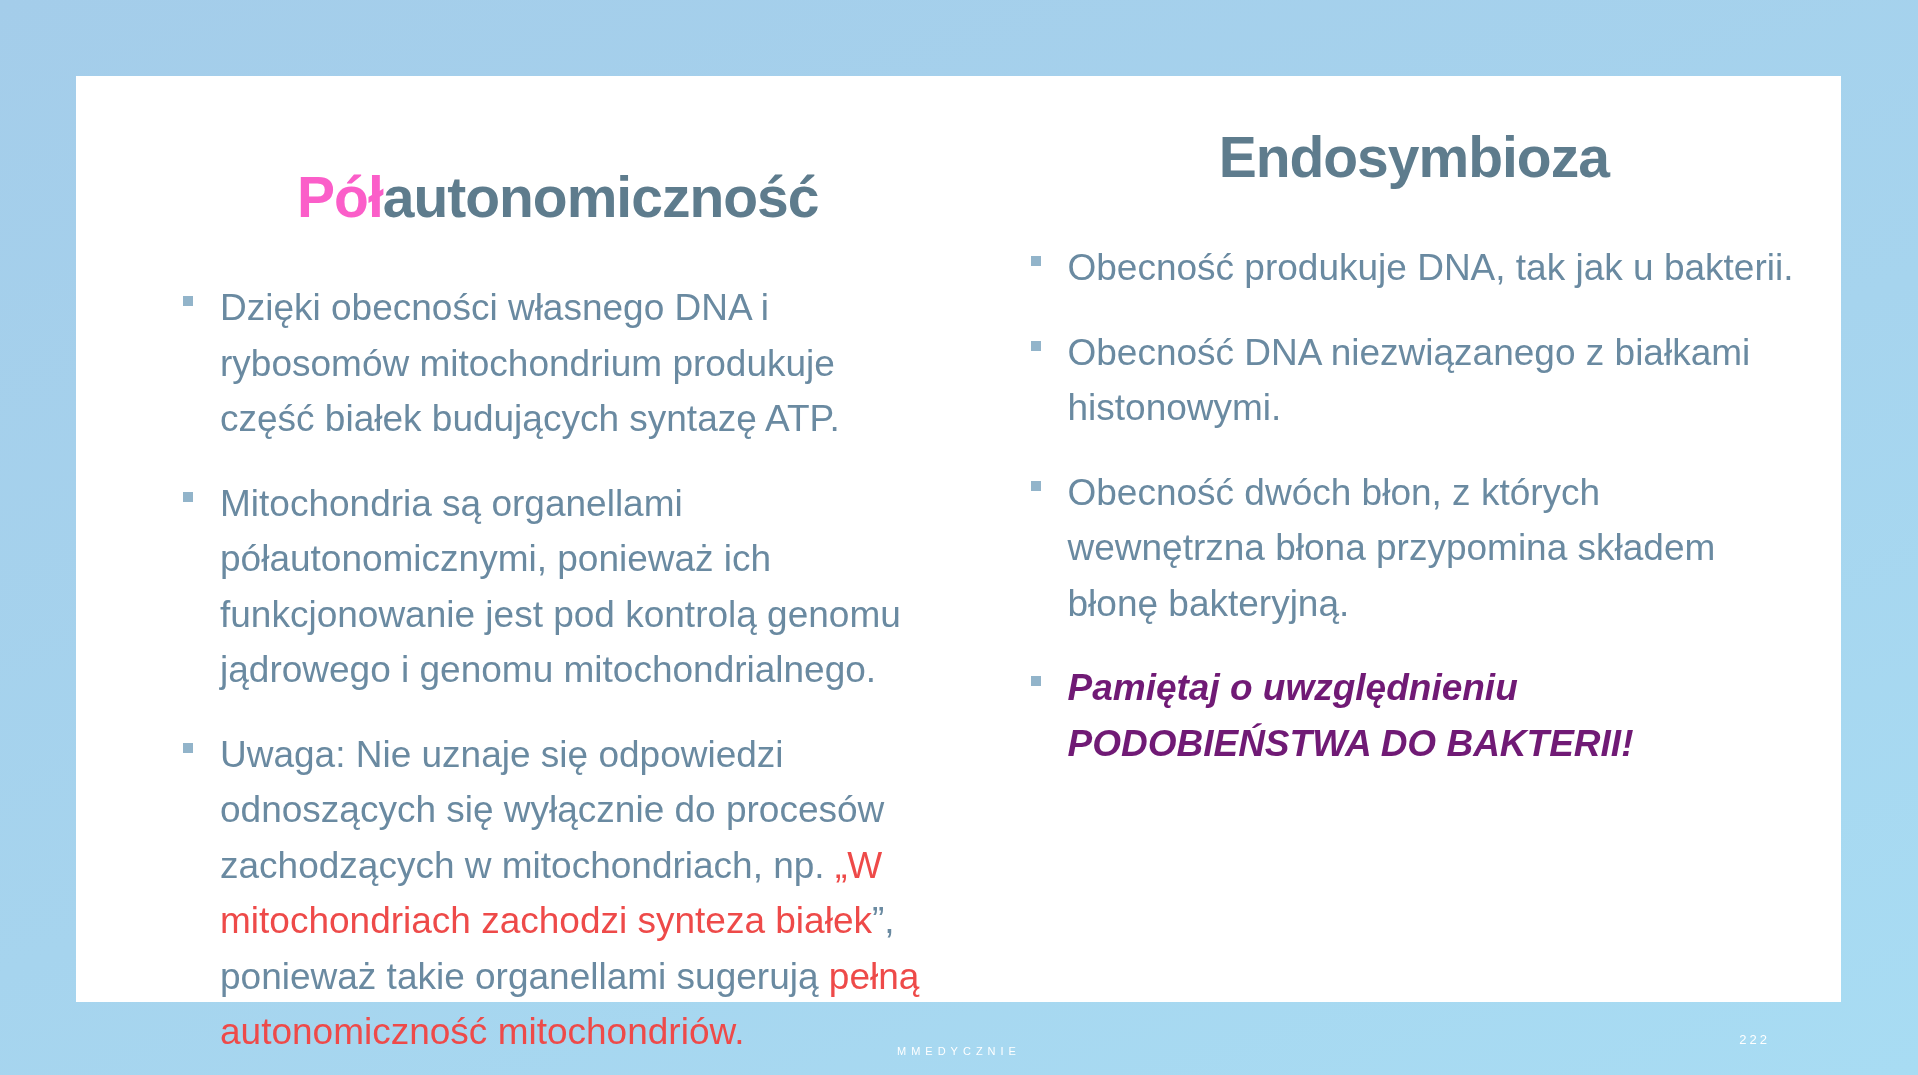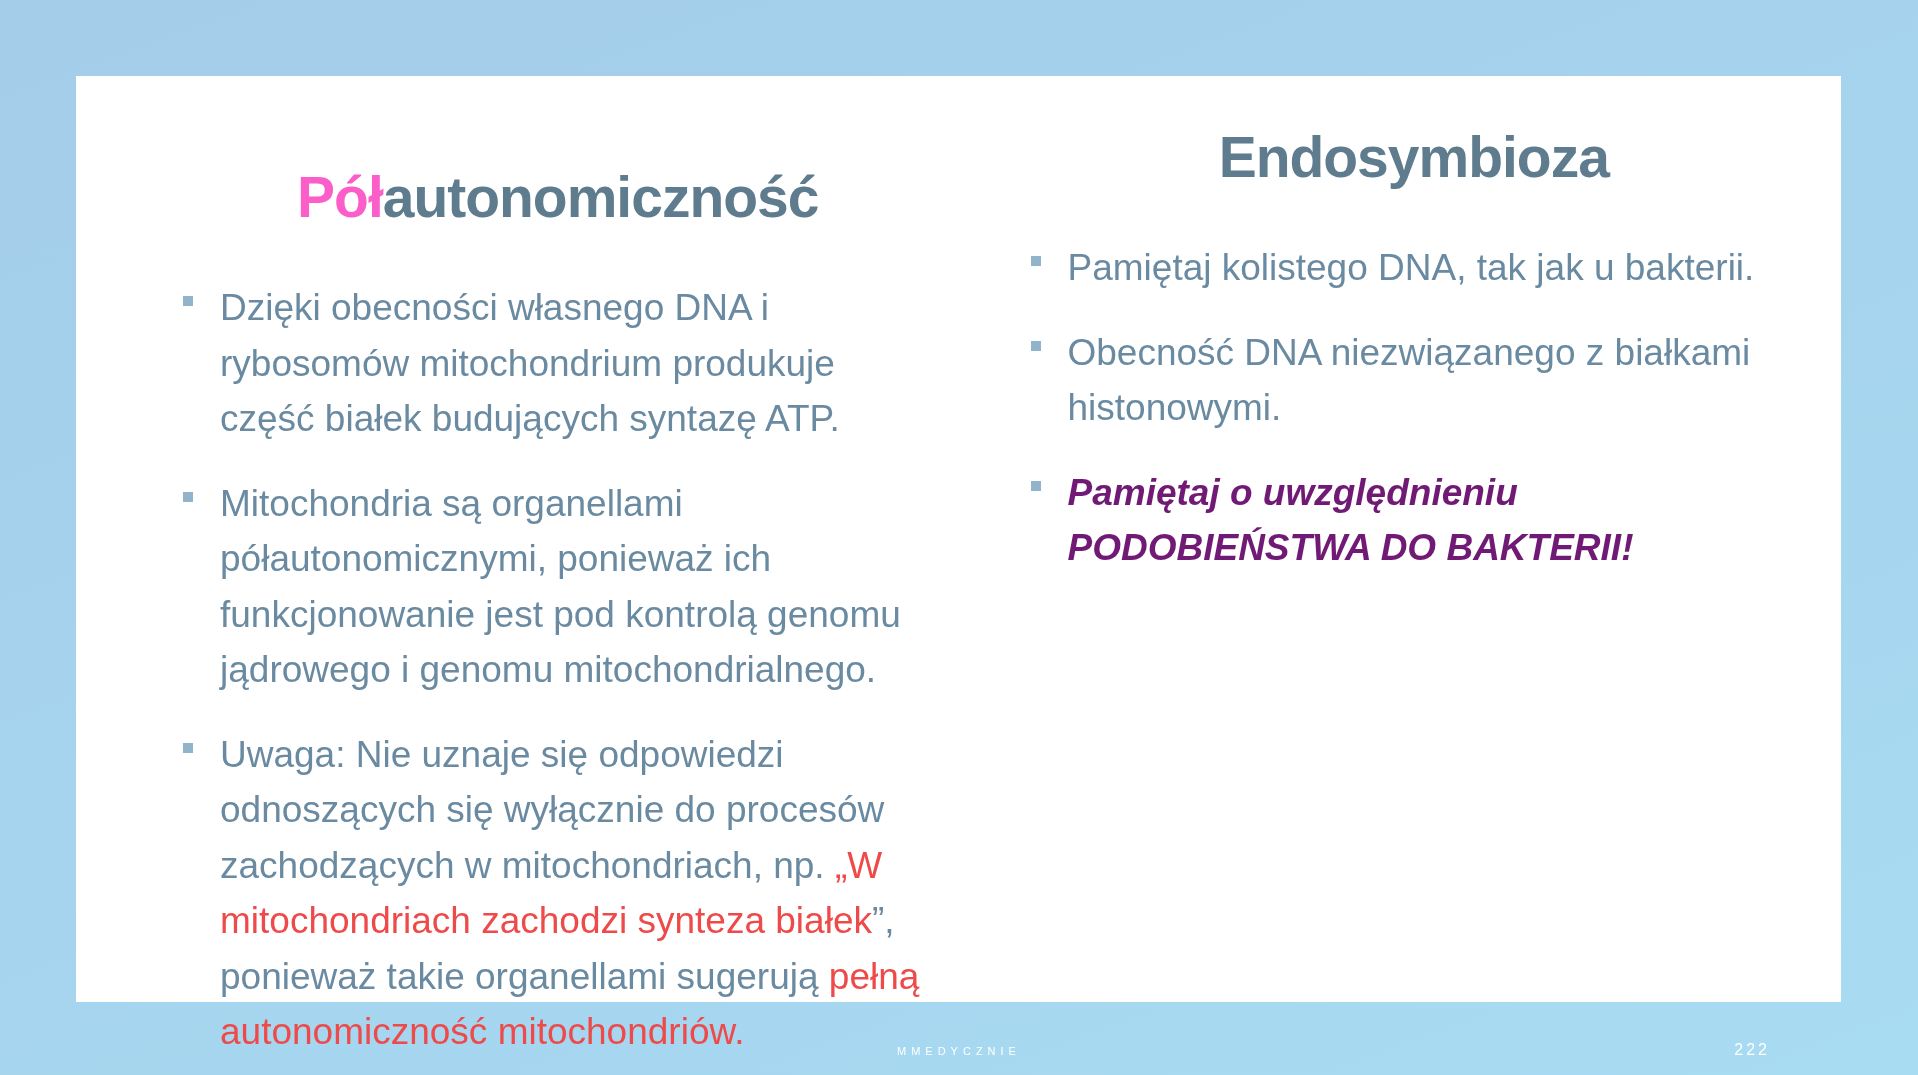--- a/index.html
+++ b/index.html
@@ -57,23 +57,23 @@
   .footer-brand {
     position: absolute;
     left: 0; right: 0; bottom: 18px;
     text-align: center;
     color: #ffffff;
     font-size: 11px;
     letter-spacing: 5px;
   }
   .page-number {
     position: absolute;
-    right: 148px; bottom: 16px;
+    right: 148px; bottom: 28px;
     color: #ffffff;
-    font-size: 16px;
+    font-size: 13px;
     letter-spacing: 3px;
   }
 </style>
 </head>
 <body>
 
 <div class="page">
   <div class="card">
 
     <section class="col col-left">
@@ -82,22 +82,23 @@
           <li><span class="sq"></span><span class="seg-body">Dzięki obecności własnego DNA i rybosomów mitochondrium produkuje część białek budujących syntazę ATP.</span></li>
           <li><span class="sq"></span><span class="seg-body">Mitochondria są organellami półautonomicznymi, ponieważ ich funkcjonowanie jest pod kontrolą genomu jądrowego i genomu mitochondrialnego.</span></li>
           <li><span class="sq"></span><span class="seg-body">Uwaga: Nie uznaje się odpowiedzi odnoszących się wyłącznie do procesów zachodzących w mitochondriach, np. </span><span class="seg-red">„W mitochondriach zachodzi synteza białek</span><span class="seg-body">”, ponieważ takie organellami sugerują </span><span class="seg-red">pełną autonomiczność mitochondriów.</span></li>
         </ul>
     </section>
 
     <section class="col col-right">
       <h1 class="slide-title">Endosymbioza</h1>
       <ul class="bullets" id="right-bullets">
           <li><span class="sq"></span></li>
-          <li><span class="sq"></span><span class="seg-body">Pamiętaj kolistego DNA, tak jak u bakterii.</span></li>
+          <li><span class="sq"></span><span class="seg-body">Obecność produkuje DNA, tak jak u bakterii.</span></li>
           <li><span class="sq"></span><span class="seg-body">Obecność DNA niezwiązanego z białkami histonowymi.</span></li>
+          <li><span class="sq"></span><span class="seg-body">Obecność dwóch błon, z których wewnętrzna błona przypomina składem błonę bakteryjną.</span></li>
           <li><span class="sq"></span><span class="seg-highlight">Pamiętaj o uwzględnieniu PODOBIEŃSTWA DO BAKTERII!</span></li>
         </ul>
     </section>
 
   </div>
 
   <div class="footer-brand">MMEDYCZNIE</div>
   <div class="page-number">222</div>
 </div>
 

